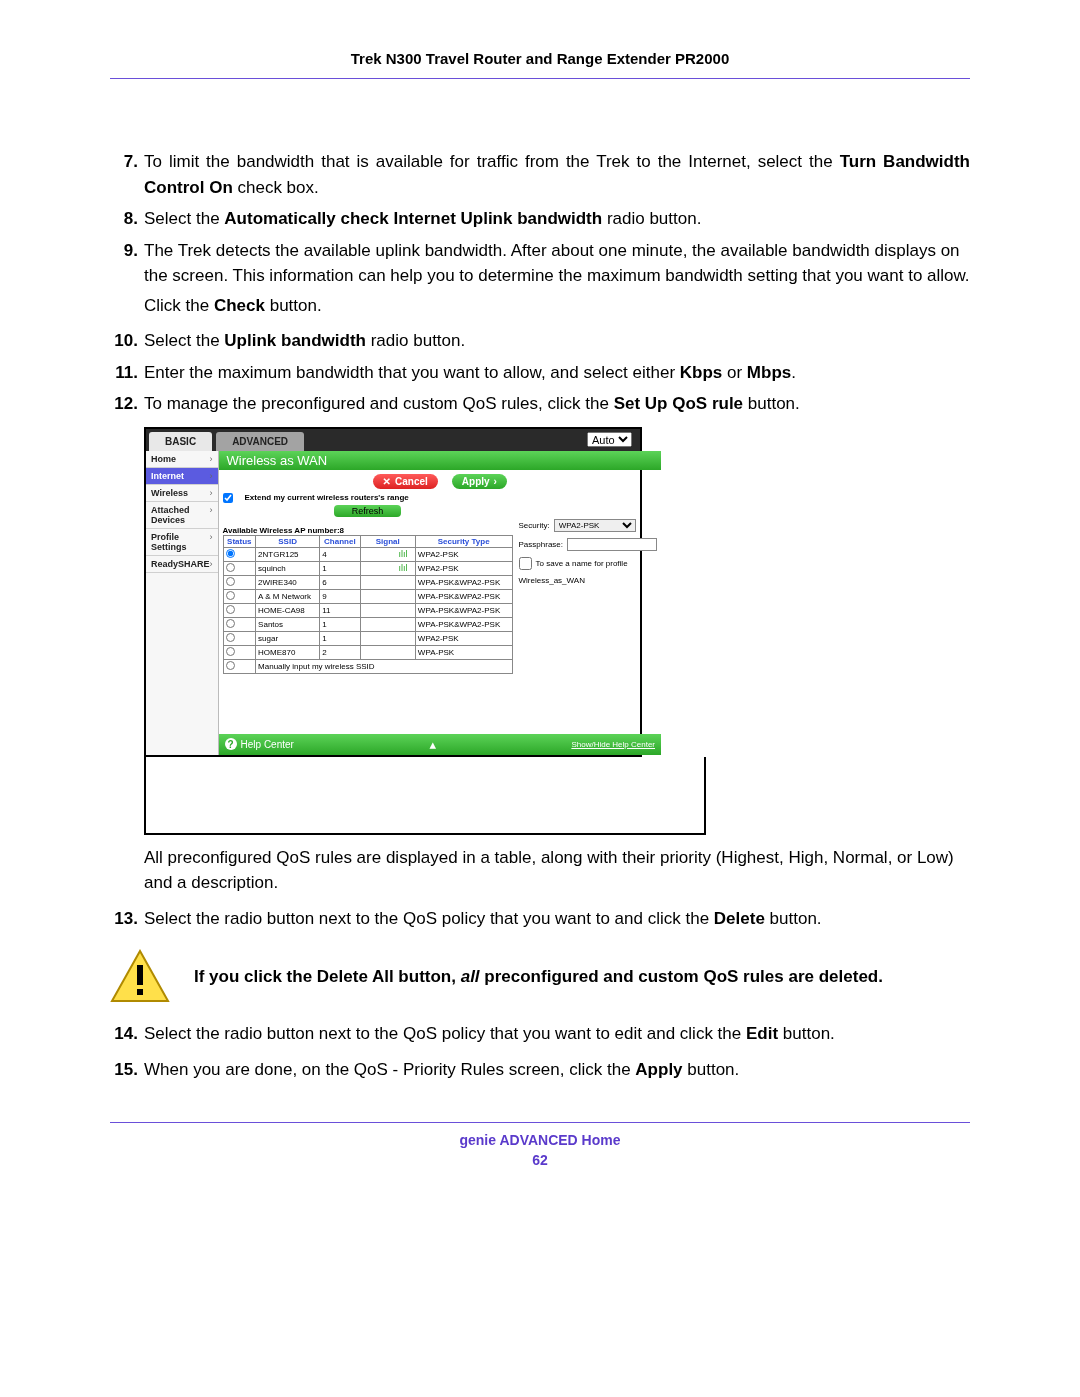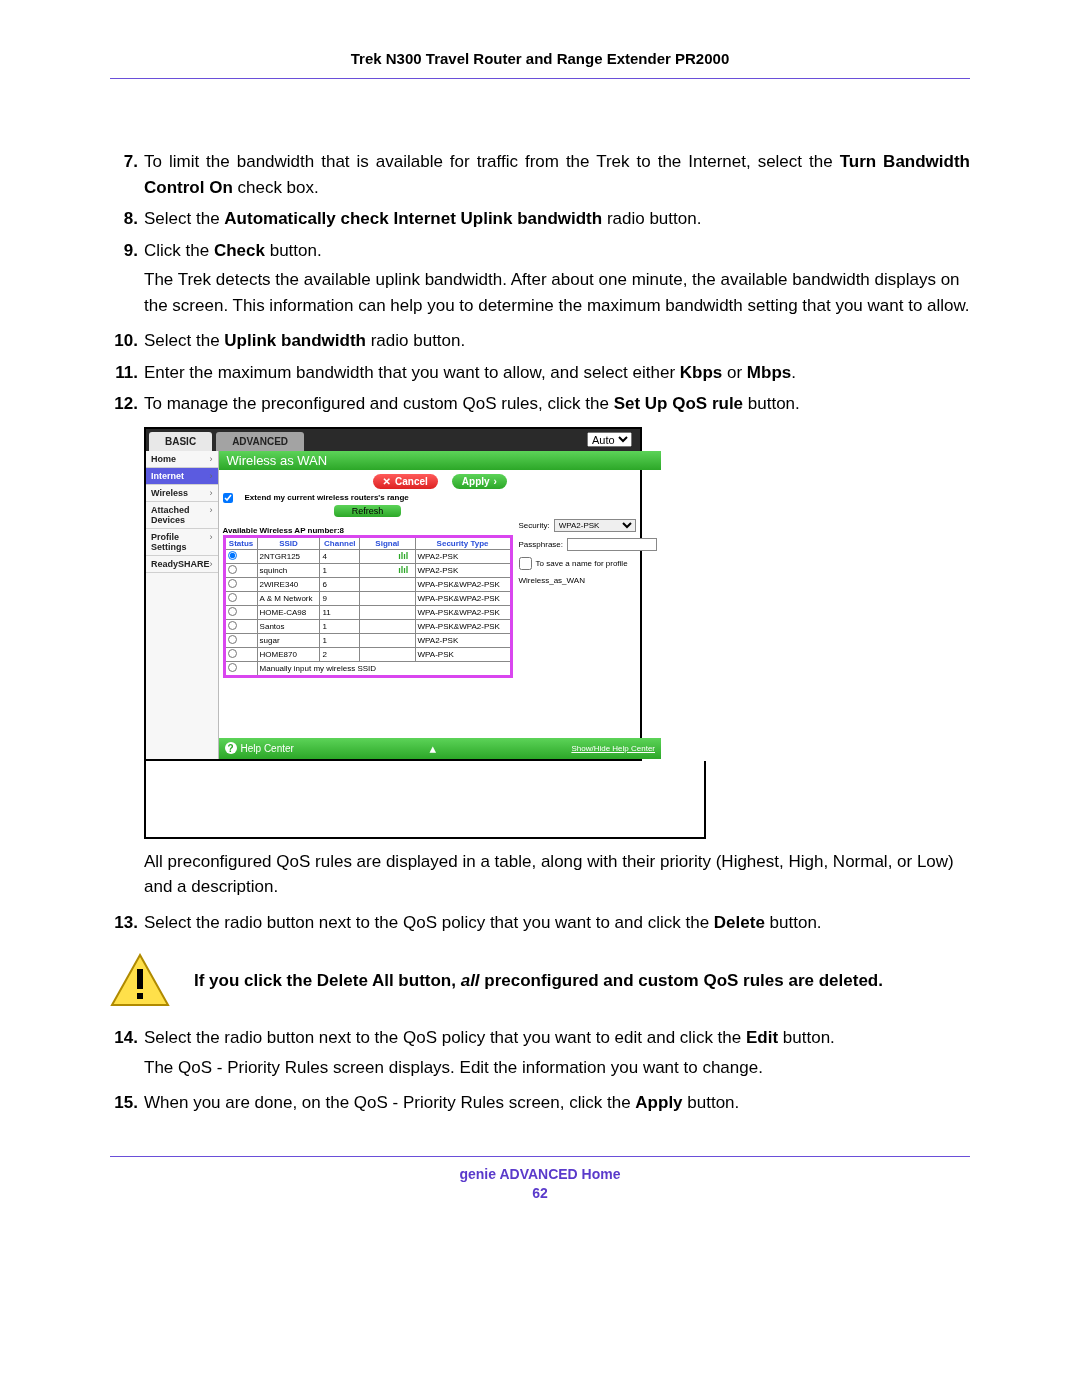--- a/index.html
+++ b/index.html
@@ -141,39 +141,39 @@
   }
   .aptable-wrap { flex: 0 0 290px; }
   .chk-line { font-size: 8px; display:flex; align-items:center; gap:12px; margin-bottom:1px;}
   .chk-line input { width:10px; height:10px; }
   .lbl-bold { font-weight: bold; font-size: 8px;}
   .refresh-row { display:flex; justify-content:center; margin:2px 0 9px 0; }
   table.aplist {
     width: 100%;
     border-collapse: collapse;
     font-size: 8px;
-    border: 3px solid #d946ef;
+    border: 1px solid #d946ef;
   }
   table.aplist th {
     color: #2a4fd9;
     border: 1px solid #888;
     padding: 1px 2px;
     background: #fff;
     font-weight: bold;
   }
   table.aplist td {
     border: 1px solid #888;
     padding: 1px 2px;
   }
   table.aplist td input[type=radio] { width:9px; height:9px; }
   .signal-bars {
     display: inline-block;
     font-size: 9px;
     color: #2ca728;
-    font-weight: bold;
+    font-weight: normal;
     margin-left: 36px;
   }
   .right-form {
     flex: 1;
     padding-left: 6px;
     padding-top: 26px;
     font-size: 8px;
   }
   .right-form .frow {
     display: flex; align-items: center;
@@ -289,22 +289,22 @@
     </li>
 
     <li class="step-row">
       <span class="step-num">8.</span>
       <span class="step-body"><span>Select the </span><span class="bold-inl">Automatically check Internet Uplink bandwidth</span><span> radio button.</span></span>
     </li>
 
     <li class="step-row">
       <span class="step-num">9.</span>
       <span class="step-body">
+        <p>The Trek detects the available uplink bandwidth. After about one minute, the available bandwidth displays on the screen. This information can help you to determine the maximum bandwidth setting that you want to allow.</p>
         <p><span>Click the </span><span class="bold-inl">Check</span><span> button.</span></p>
-        <p>The Trek detects the available uplink bandwidth. After about one minute, the available bandwidth displays on the screen. This information can help you to determine the maximum bandwidth setting that you want to allow.</p>
       </span>
     </li>
 
     <li class="step-row">
       <span class="step-num">10.</span>
       <span class="step-body"><span>Select the </span><span class="bold-inl">Uplink bandwidth</span><span> radio button.</span></span>
     </li>
 
     <li class="step-row">
       <span class="step-num">11.</span>
@@ -507,21 +507,20 @@
     </div>
     <div class="warn-msg">
       <span class="bold-inl">If you click the Delete All button, </span><span class="bold-inl italic-inl">all</span><span class="bold-inl"> preconfigured and custom QoS rules are deleted.</span>
     </div>
   </div>
 
   <div class="step-row">
     <span class="step-num">14.</span>
     <span class="step-body">
       <p><span>Select the radio button next to the QoS policy that you want to edit and click the </span><span class="bold-inl">Edit</span><span> button.</span></p>
-      <p>The QoS - Priority Rules screen displays. Edit the information you want to change.</p>
     </span>
   </div>
 
   <div class="step-row">
     <span class="step-num">15.</span>
     <span class="step-body"><span>When you are done, on the QoS - Priority Rules screen, click the </span><span class="bold-inl">Apply</span><span> button.</span></span>
   </div>
 
   <hr class="footer-rule">
   <div class="doc-footer">

